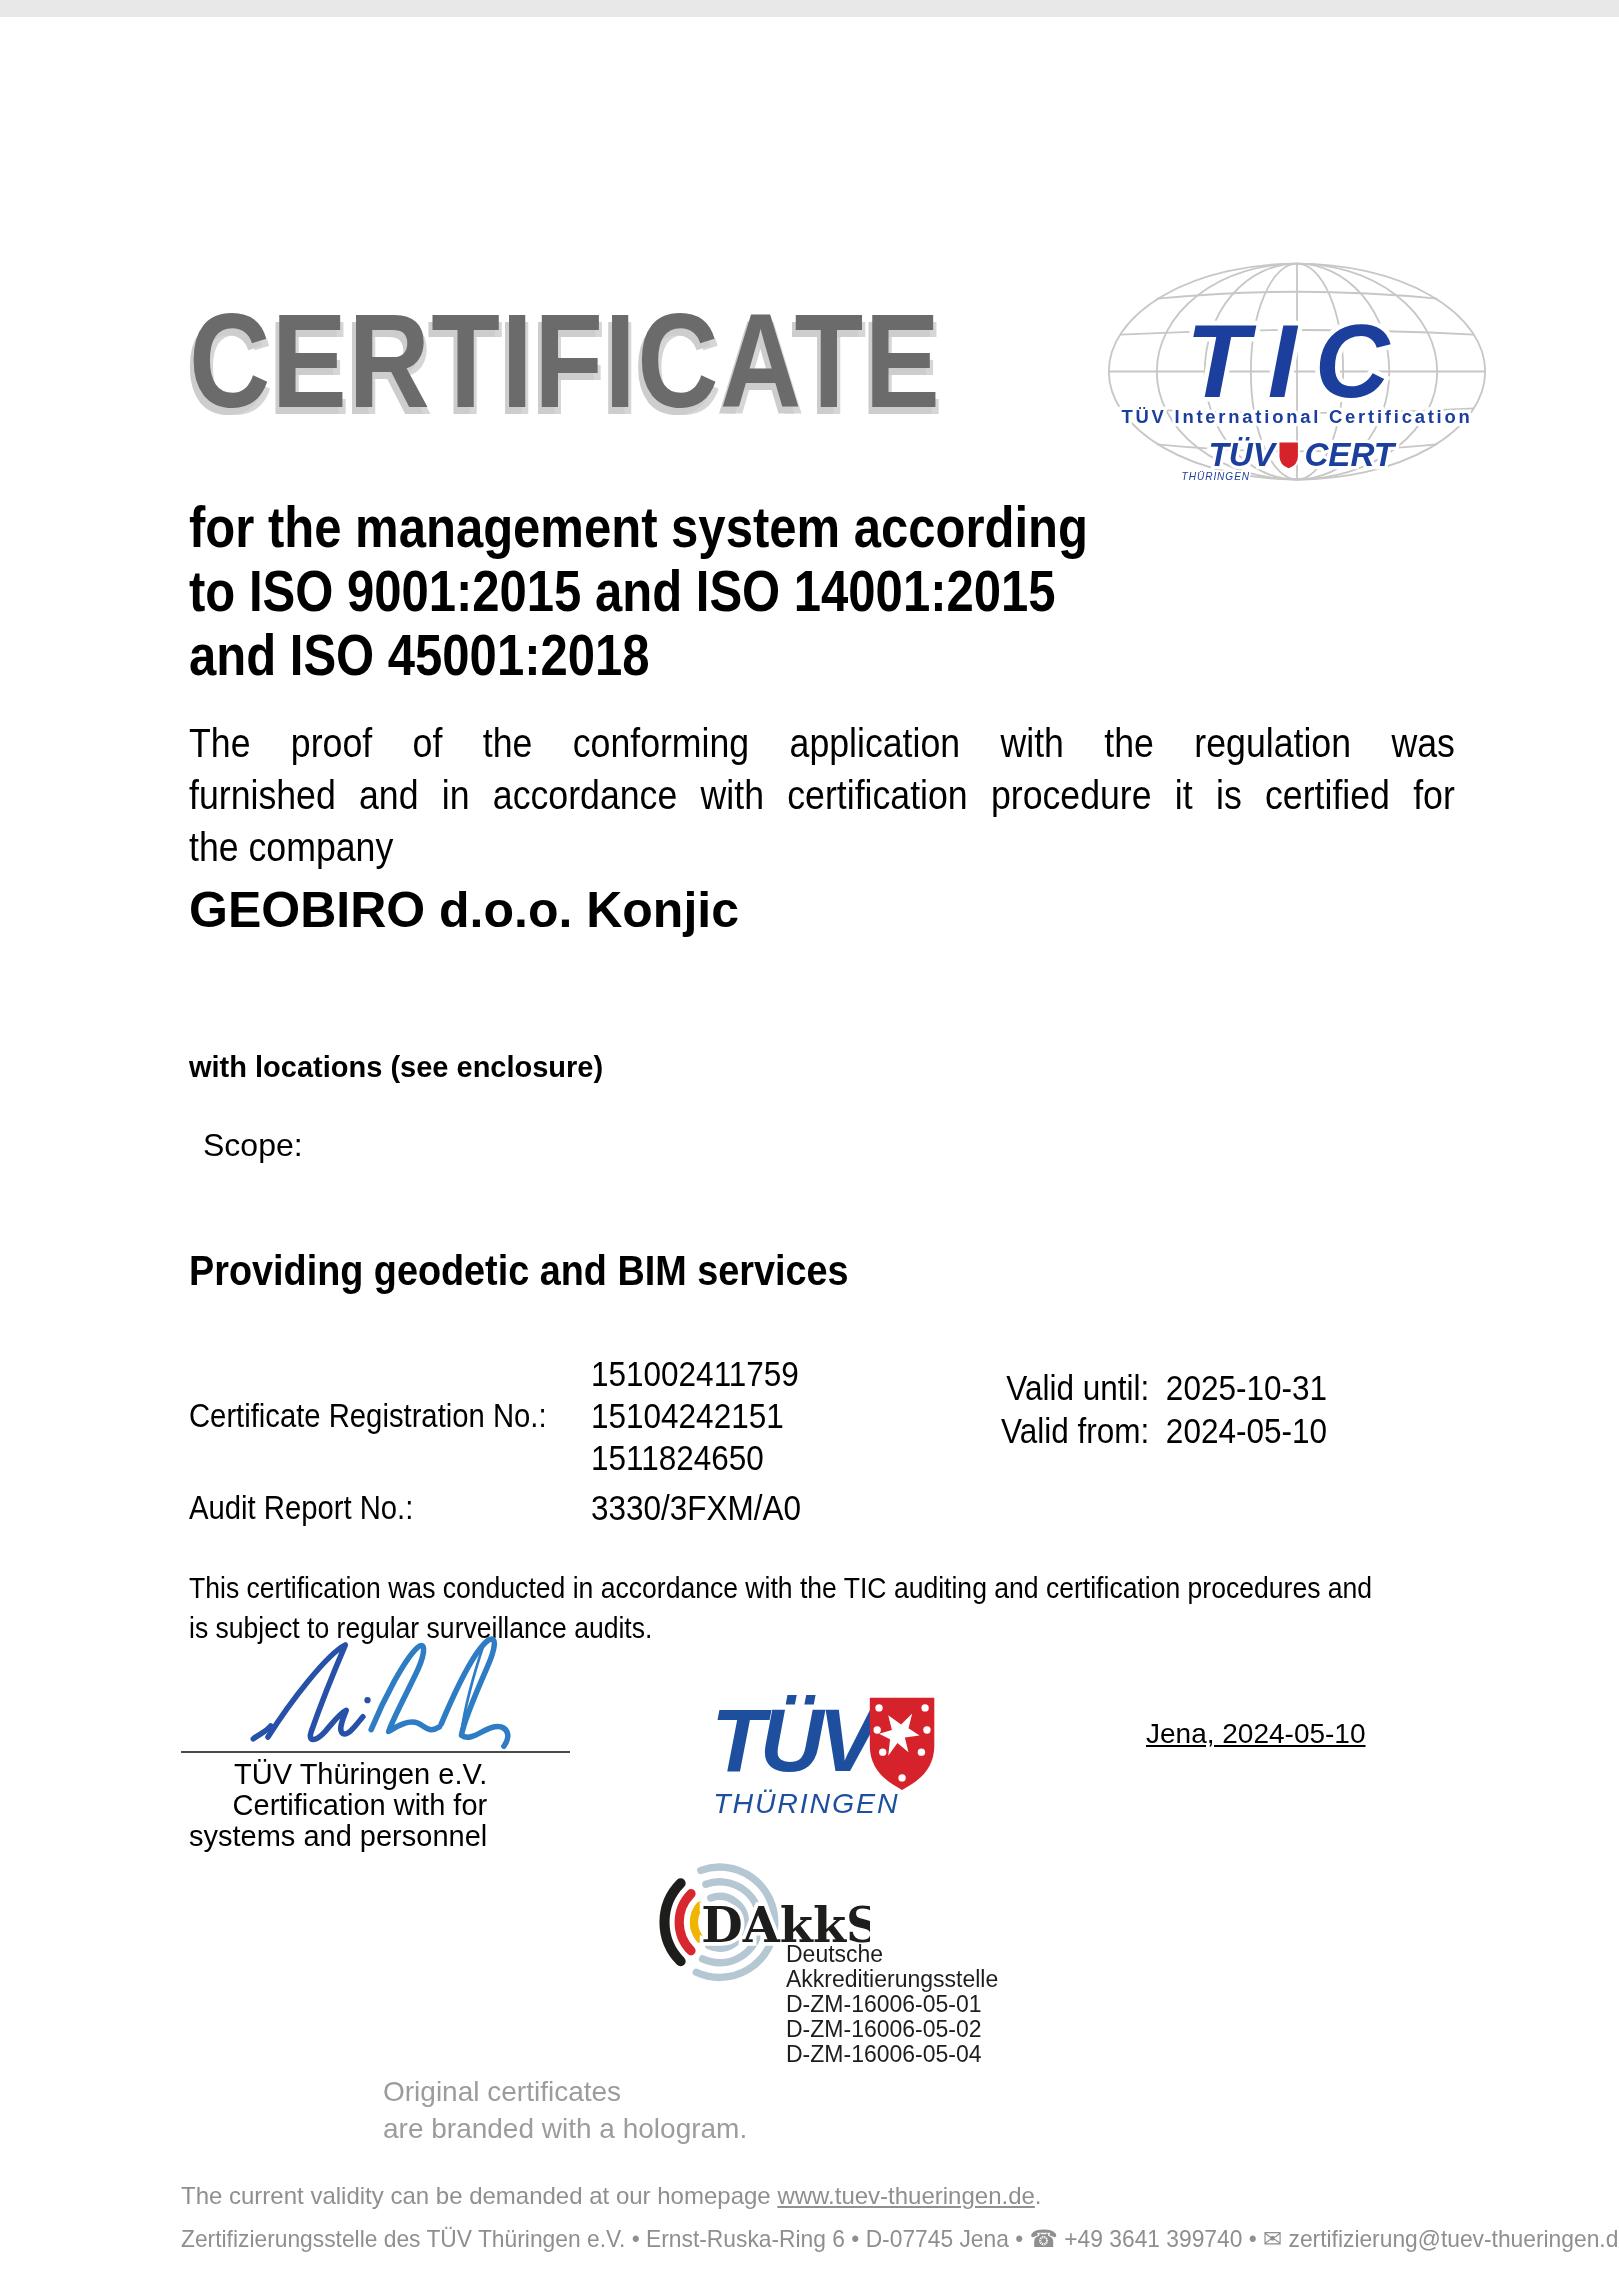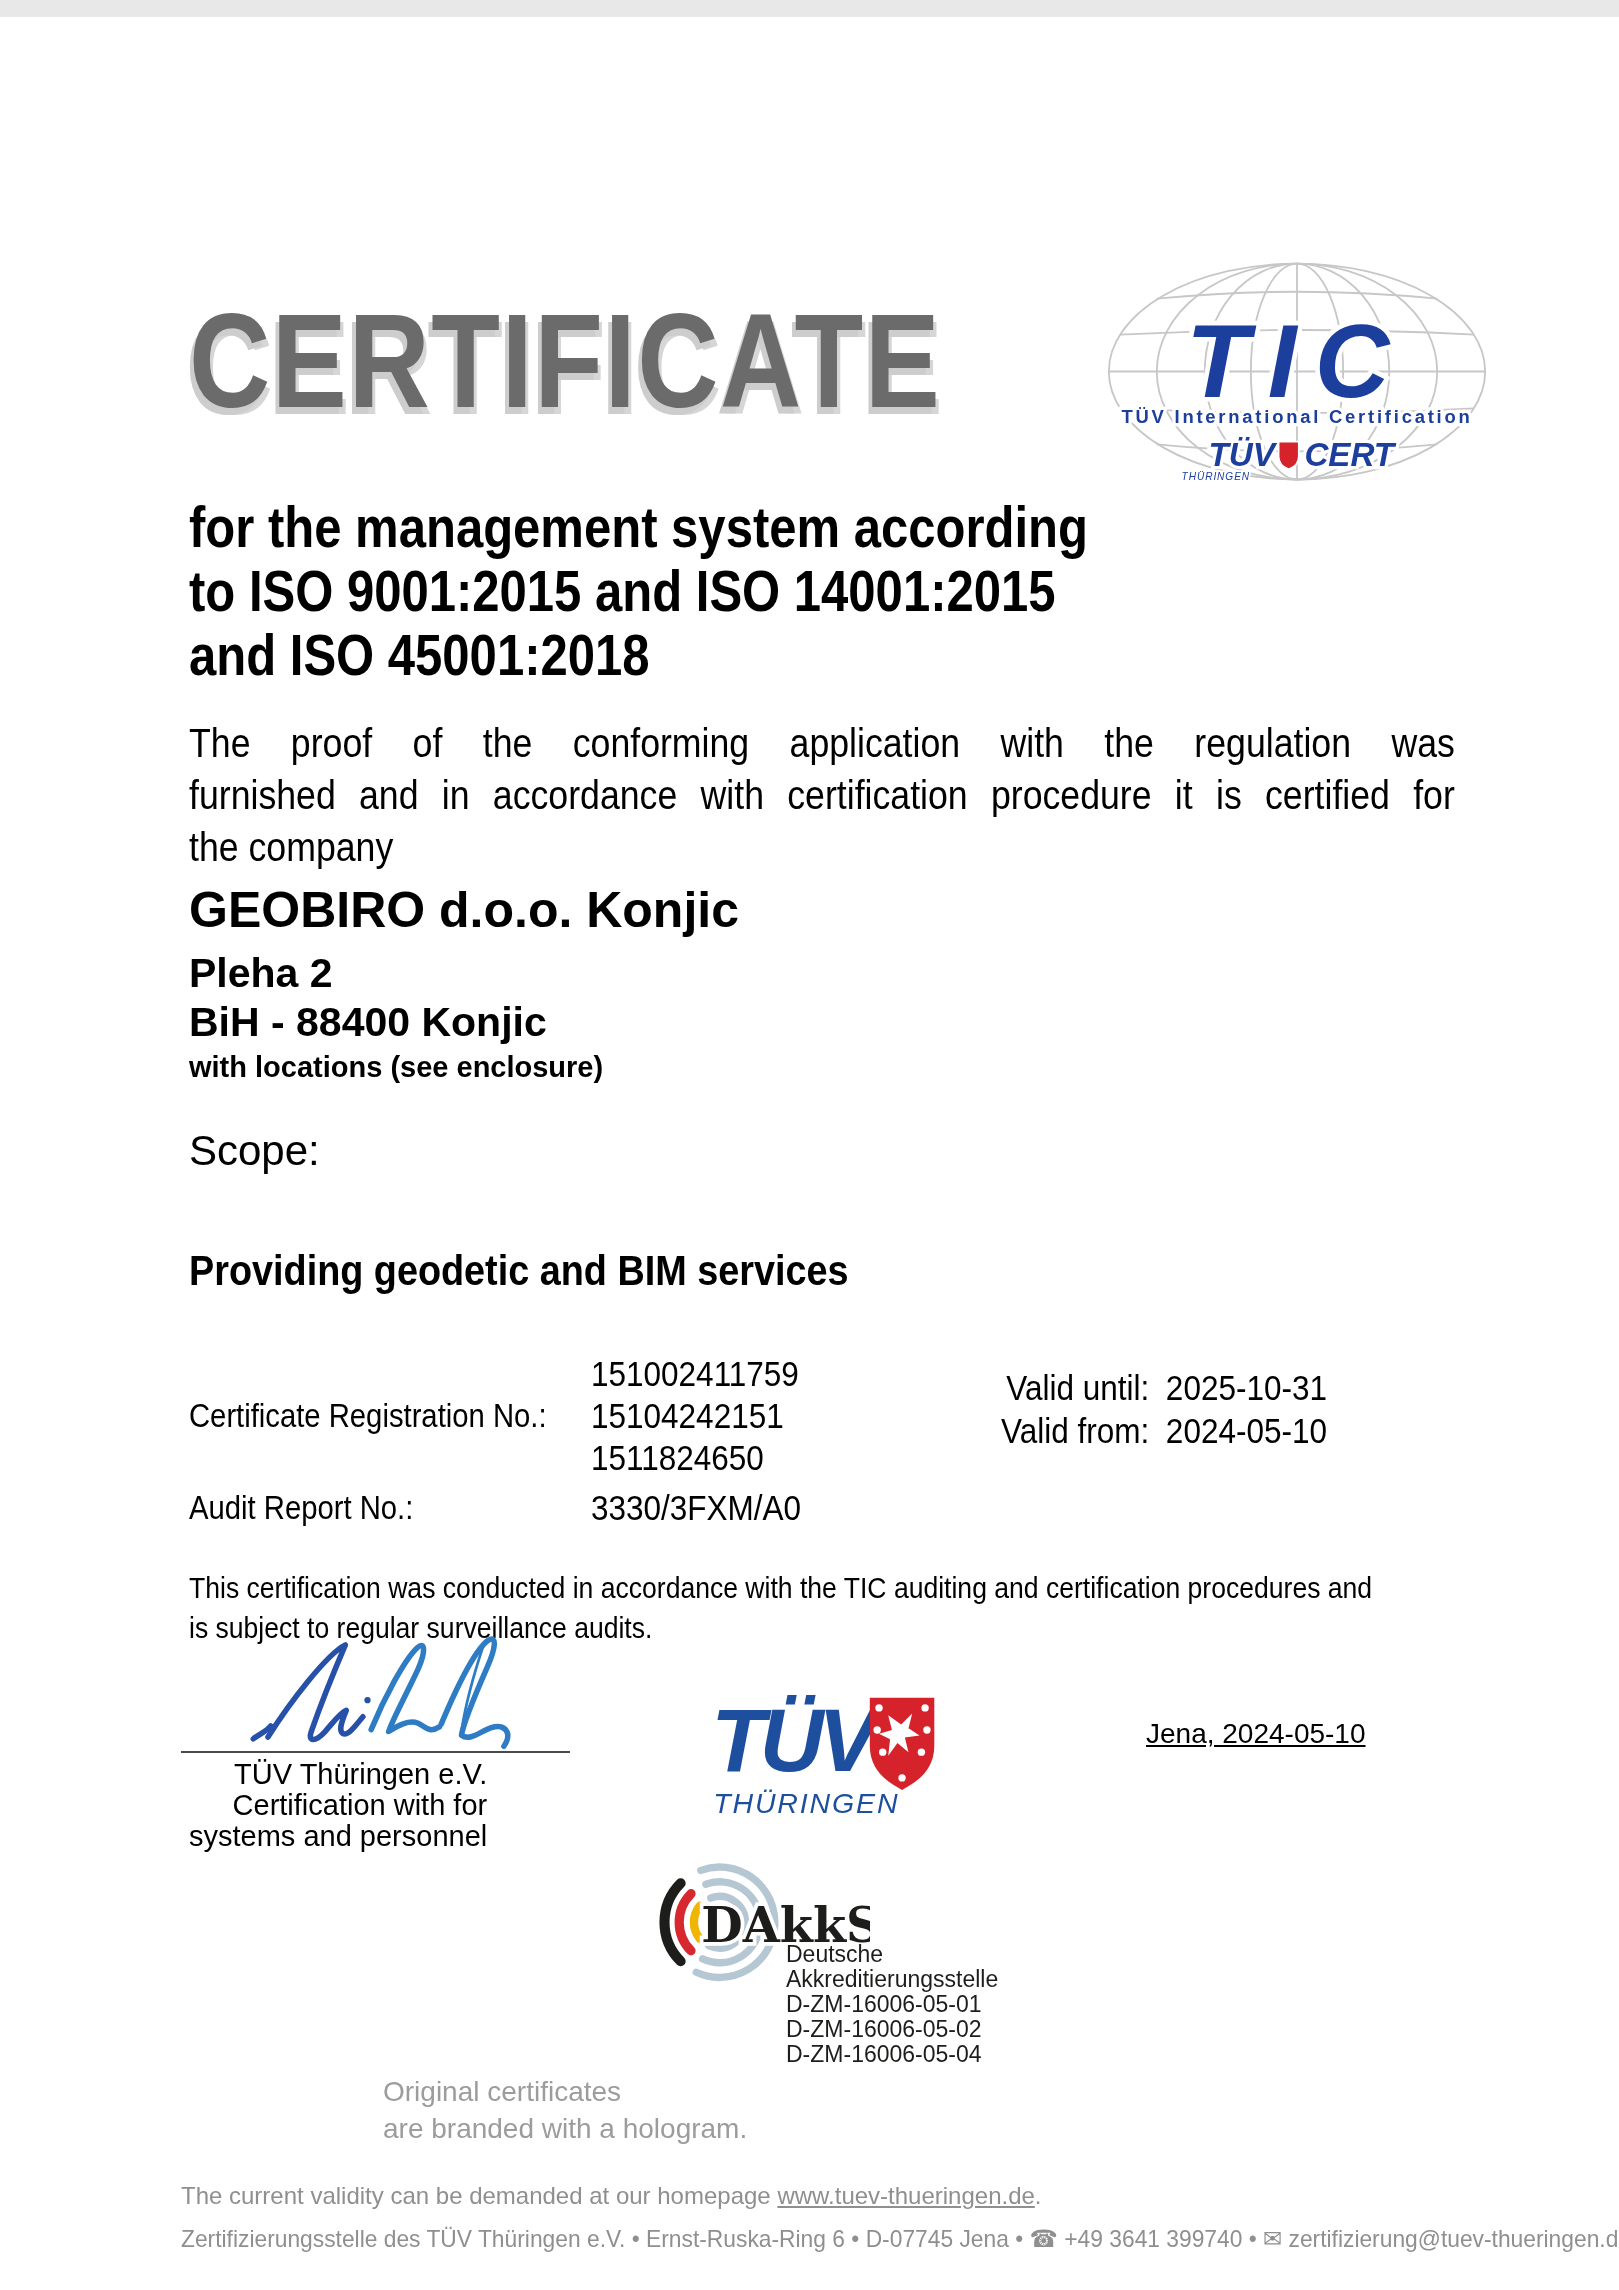--- a/index.html
+++ b/index.html
@@ -20,21 +20,21 @@
     left:189px;top:277px;font-size:134px;font-weight:bold;letter-spacing:1.8px;
     color:#6b6b6b;line-height:1;
     text-shadow:-4.6px 6.5px 0 #cdcdcd, 3.7px 6.5px 0 #d6d6d6;
   }
   .heading{left:189px;top:478px;font-size:57px;font-weight:bold;line-height:64px;}
   .intro{left:189px;top:700px;width:1455px;font-size:41px;line-height:52px;}
   .intro .just{text-align:justify;text-align-last:justify;}
   .company-name{left:189px;top:866px;font-size:50px;font-weight:bold;line-height:1.1;text-align:center;}
   .company-addr{left:189px;top:932px;font-size:41px;font-weight:bold;line-height:49px;}
   .company-note{left:189px;top:1034px;font-size:29px;font-weight:bold;text-align:center;}
-  .scope-label{left:189px;top:1110px;font-size:42px;}
+  .scope-label{left:203px;top:1110px;font-size:32px;}
   .scope-value{left:189px;top:1230px;font-size:42px;font-weight:bold;}
   .reg-label{left:189px;top:1379px;font-size:34px;}
   .reg-values{left:591px;top:1336px;font-size:35px;line-height:42px;}
   .validity{
     left:1001px;top:1349px;font-size:35px;line-height:43px;
     display:grid;grid-template-columns:auto auto;column-gap:18.5px;
   }
   .validity .vl{text-align:right;}
   .audit-label{left:189px;top:1471px;font-size:34px;}
   .audit-value{left:591px;top:1471px;font-size:35px;}
@@ -84,24 +84,20 @@
     <div class="nowrap">and ISO 45001:2018</div>
   </div>
 
   <div class="abs intro sx87">
     <div class="just">The proof of the conforming application with the regulation was</div>
     <div class="just">furnished and in accordance with certification procedure it is certified for</div>
     <div>the company</div>
   </div>
 
   <div class="abs company-name nowrap">GEOBIRO d.o.o. Konjic</div>
-  <div class="abs company-addr">
-    <div class="nowrap">Pleha 2</div>
-    <div class="nowrap">BiH - 88400 Konjic</div>
-  </div>
   <div class="abs company-note nowrap">with locations (see enclosure)</div>
 
   <div class="abs scope-label nowrap">Scope:</div>
   <div class="abs scope-value nowrap sx90">Providing geodetic and BIM services</div>
 
   <div class="abs reg-label nowrap sx86">Certificate Registration No.:</div>
   <div class="abs reg-values sx90">
     <div class="nowrap">151002411759</div>
     <div class="nowrap">15104242151</div>
     <div class="nowrap">1511824650</div>

